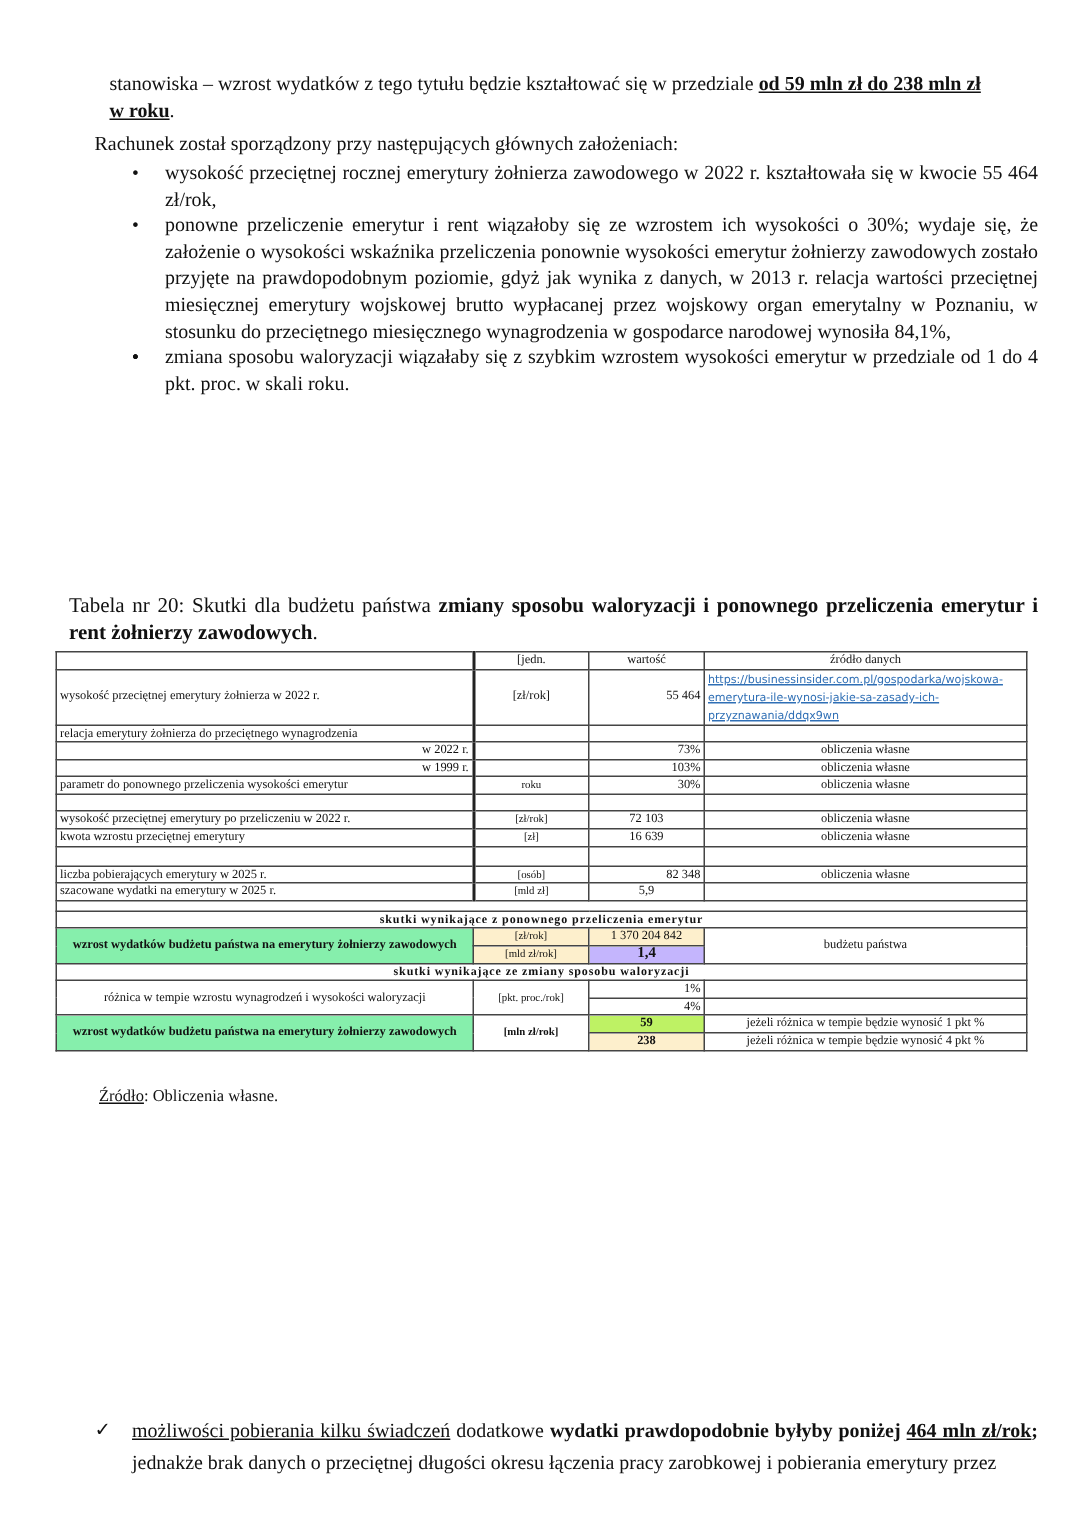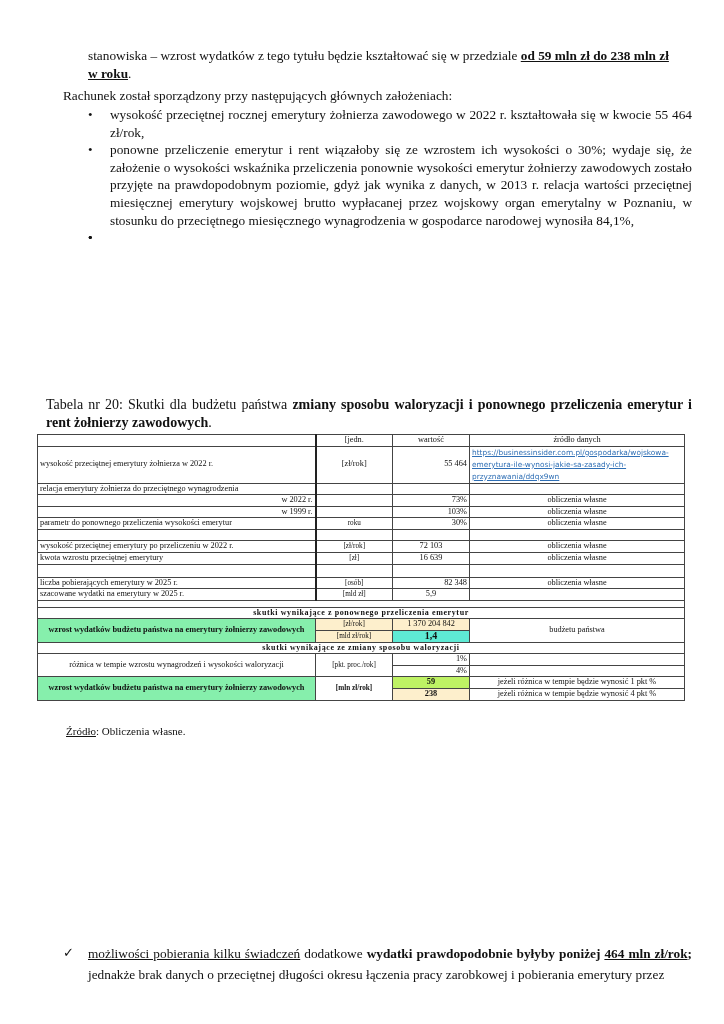--- a/index.html
+++ b/index.html
@@ -25,33 +25,33 @@
   table.t td.vsep { border-right: 2px solid #222; }
   .source { position: absolute; left: 46px; top: 725px; font-size: 11px; margin-left: 20px; }
   .check { position: absolute; left: 63px; top: 945px; font-size: 13px; }
   .last { position: absolute; left: 88px; top: 943px; width: 604px; font-size: 13.3px; line-height: 21px; text-align: justify; }
 </style>
 </head>
 <body>
 
 <div class="page">
 
-  <div class="p" style="left:88px; top:47px; width:604px;">
+  <div class="p" style="left:73px; top:47px; width:604px;">
     <span>stanowiska – wzrost wydatków z tego tytułu będzie kształtować się w przedziale </span><span class="b u">od 59 mln zł do 238 mln zł</span><br>
     <span class="b u">w roku</span><span>.</span>
   </div>
 
   <div class="p" style="left:63px; top:87px; width:620px;">Rachunek został sporządzony przy następujących głównych założeniach:</div>
 
   <ul class="bullets">
     <li><span class="dot">•</span><span>wysokość przeciętnej rocznej emerytury żołnierza zawodowego w 2022 r. kształtowała się w kwocie 55 464 zł/rok,</span></li>
     <li><span class="dot">•</span><span>ponowne przeliczenie emerytur i rent wiązałoby się ze wzrostem ich wysokości o 30%; wydaje się, że założenie o wysokości wskaźnika przeliczenia ponownie wysokości emerytur żołnierzy zawodowych zostało przyjęte na prawdopodobnym poziomie, gdyż jak wynika z danych, w 2013 r. relacja wartości przeciętnej miesięcznej emerytury wojskowej brutto wypłacanej przez wojskowy organ emerytalny w Poznaniu, w stosunku do przeciętnego miesięcznego wynagrodzenia w gospodarce narodowej wynosiła 84,1%,</span></li>
     <li><span class="dot">•</span></li>
     <li><span class="dot">•</span></li>
-    <li><span class="dot">•</span></li>
+    <li><span class="dot">•</span><span>zmiana sposobu waloryzacji wiązałaby się z szybkim wzrostem wysokości emerytur w przedziale od 1 do 4 pkt. proc. w skali roku.</span></li>
   </ul>
 
   <div class="caption">
     <span>Tabela nr 20: Skutki dla budżetu państwa </span><span class="b">zmiany sposobu waloryzacji i ponownego przeliczenia emerytur i rent żołnierzy zawodowych</span><span>.</span>
   </div>
 
   <table class="t">
     <colgroup>
       <col style="width:278px">
         <col style="width:77px">
@@ -138,21 +138,21 @@
       <td colspan="4" class="hd">skutki wynikające z ponownego przeliczenia emerytur</td>
     </tr>
     <tr>
       <td rowspan="2" class="hl">wzrost wydatków budżetu państwa na emerytury żołnierzy zawodowych</td>
       <td class="c small" style="background:#fdefcc">[zł/rok]</td>
       <td class="c" style="background:#fdefcc">1 370 204 842</td>
       <td rowspan="2" class="c">budżetu państwa</td>
     </tr>
     <tr>
       <td class="c small" style="background:#fdefcc">[mld zł/rok]</td>
-      <td class="c b" style="background:#5eead4; font-size:10px">1,4</td>
+      <td class="c b" style="background:#c4b5fd; font-size:10px">1,4</td>
     </tr>
     <tr>
       <td colspan="4" class="hd">skutki wynikające ze zmiany sposobu waloryzacji</td>
     </tr>
     <tr>
       <td rowspan="2" class="c">różnica w tempie wzrostu wynagrodzeń i wysokości waloryzacji</td>
       <td rowspan="2" class="c small">[pkt. proc./rok]</td>
       <td class="r">1%</td>
       <td></td>
     </tr>

